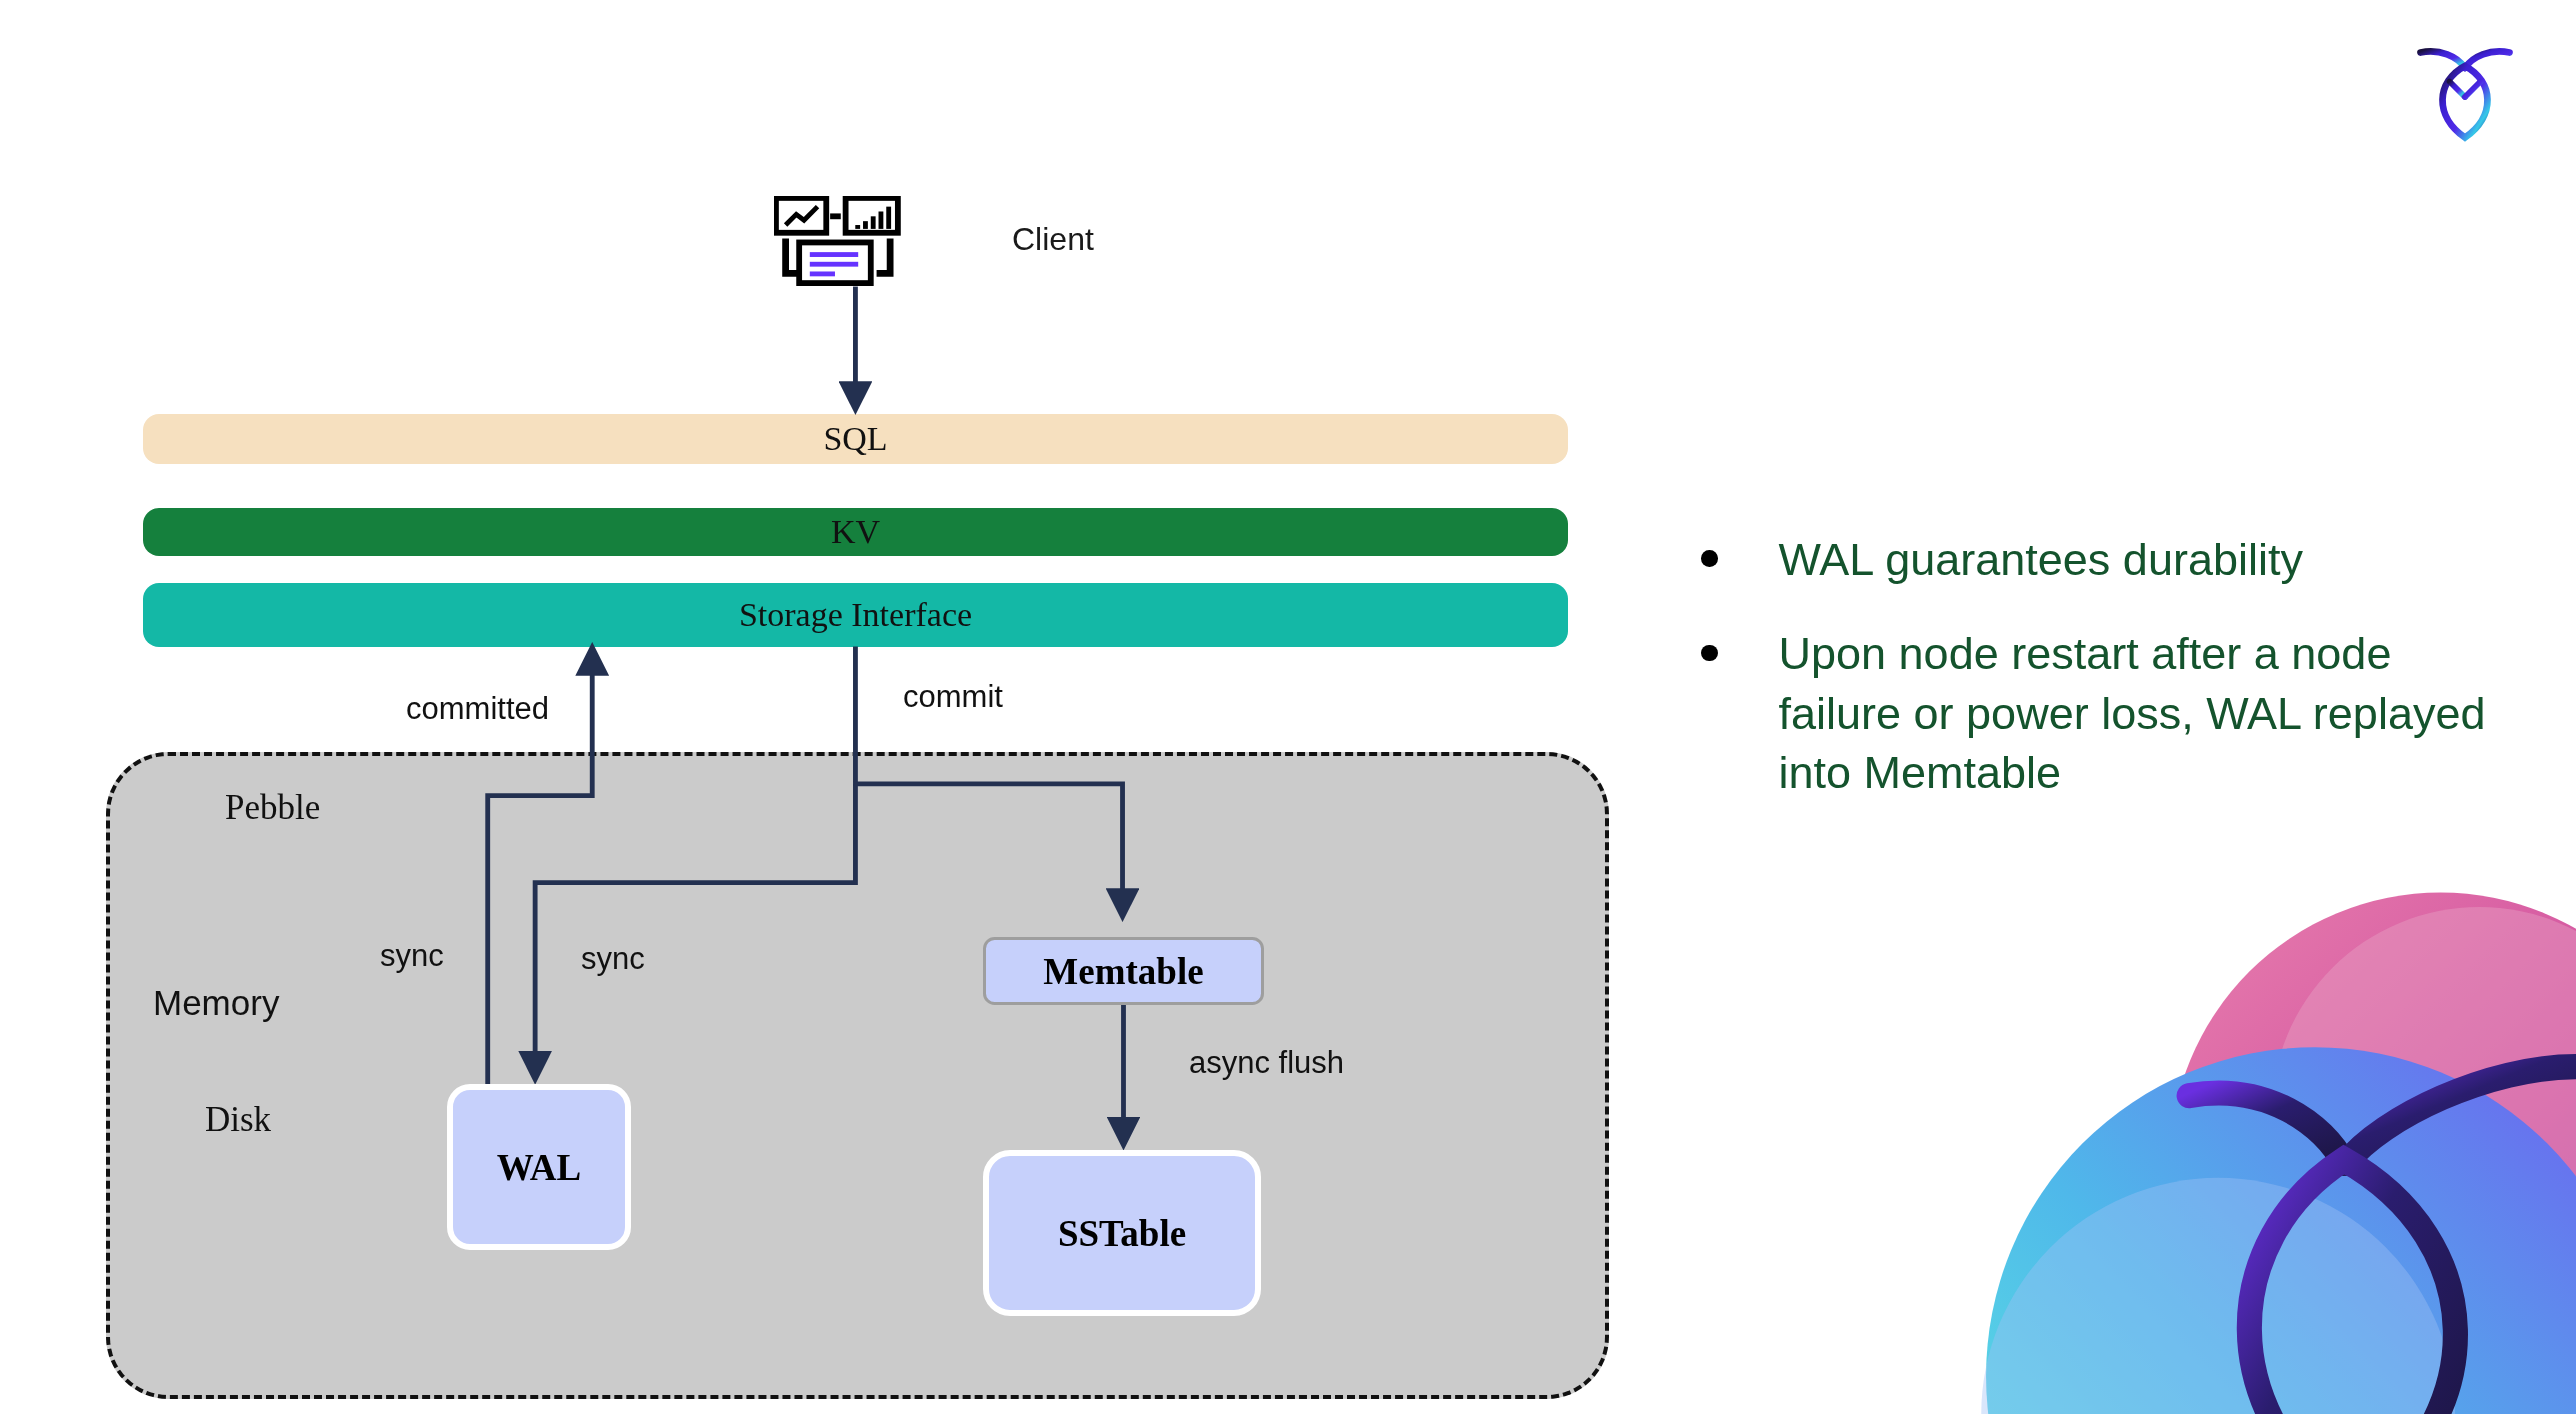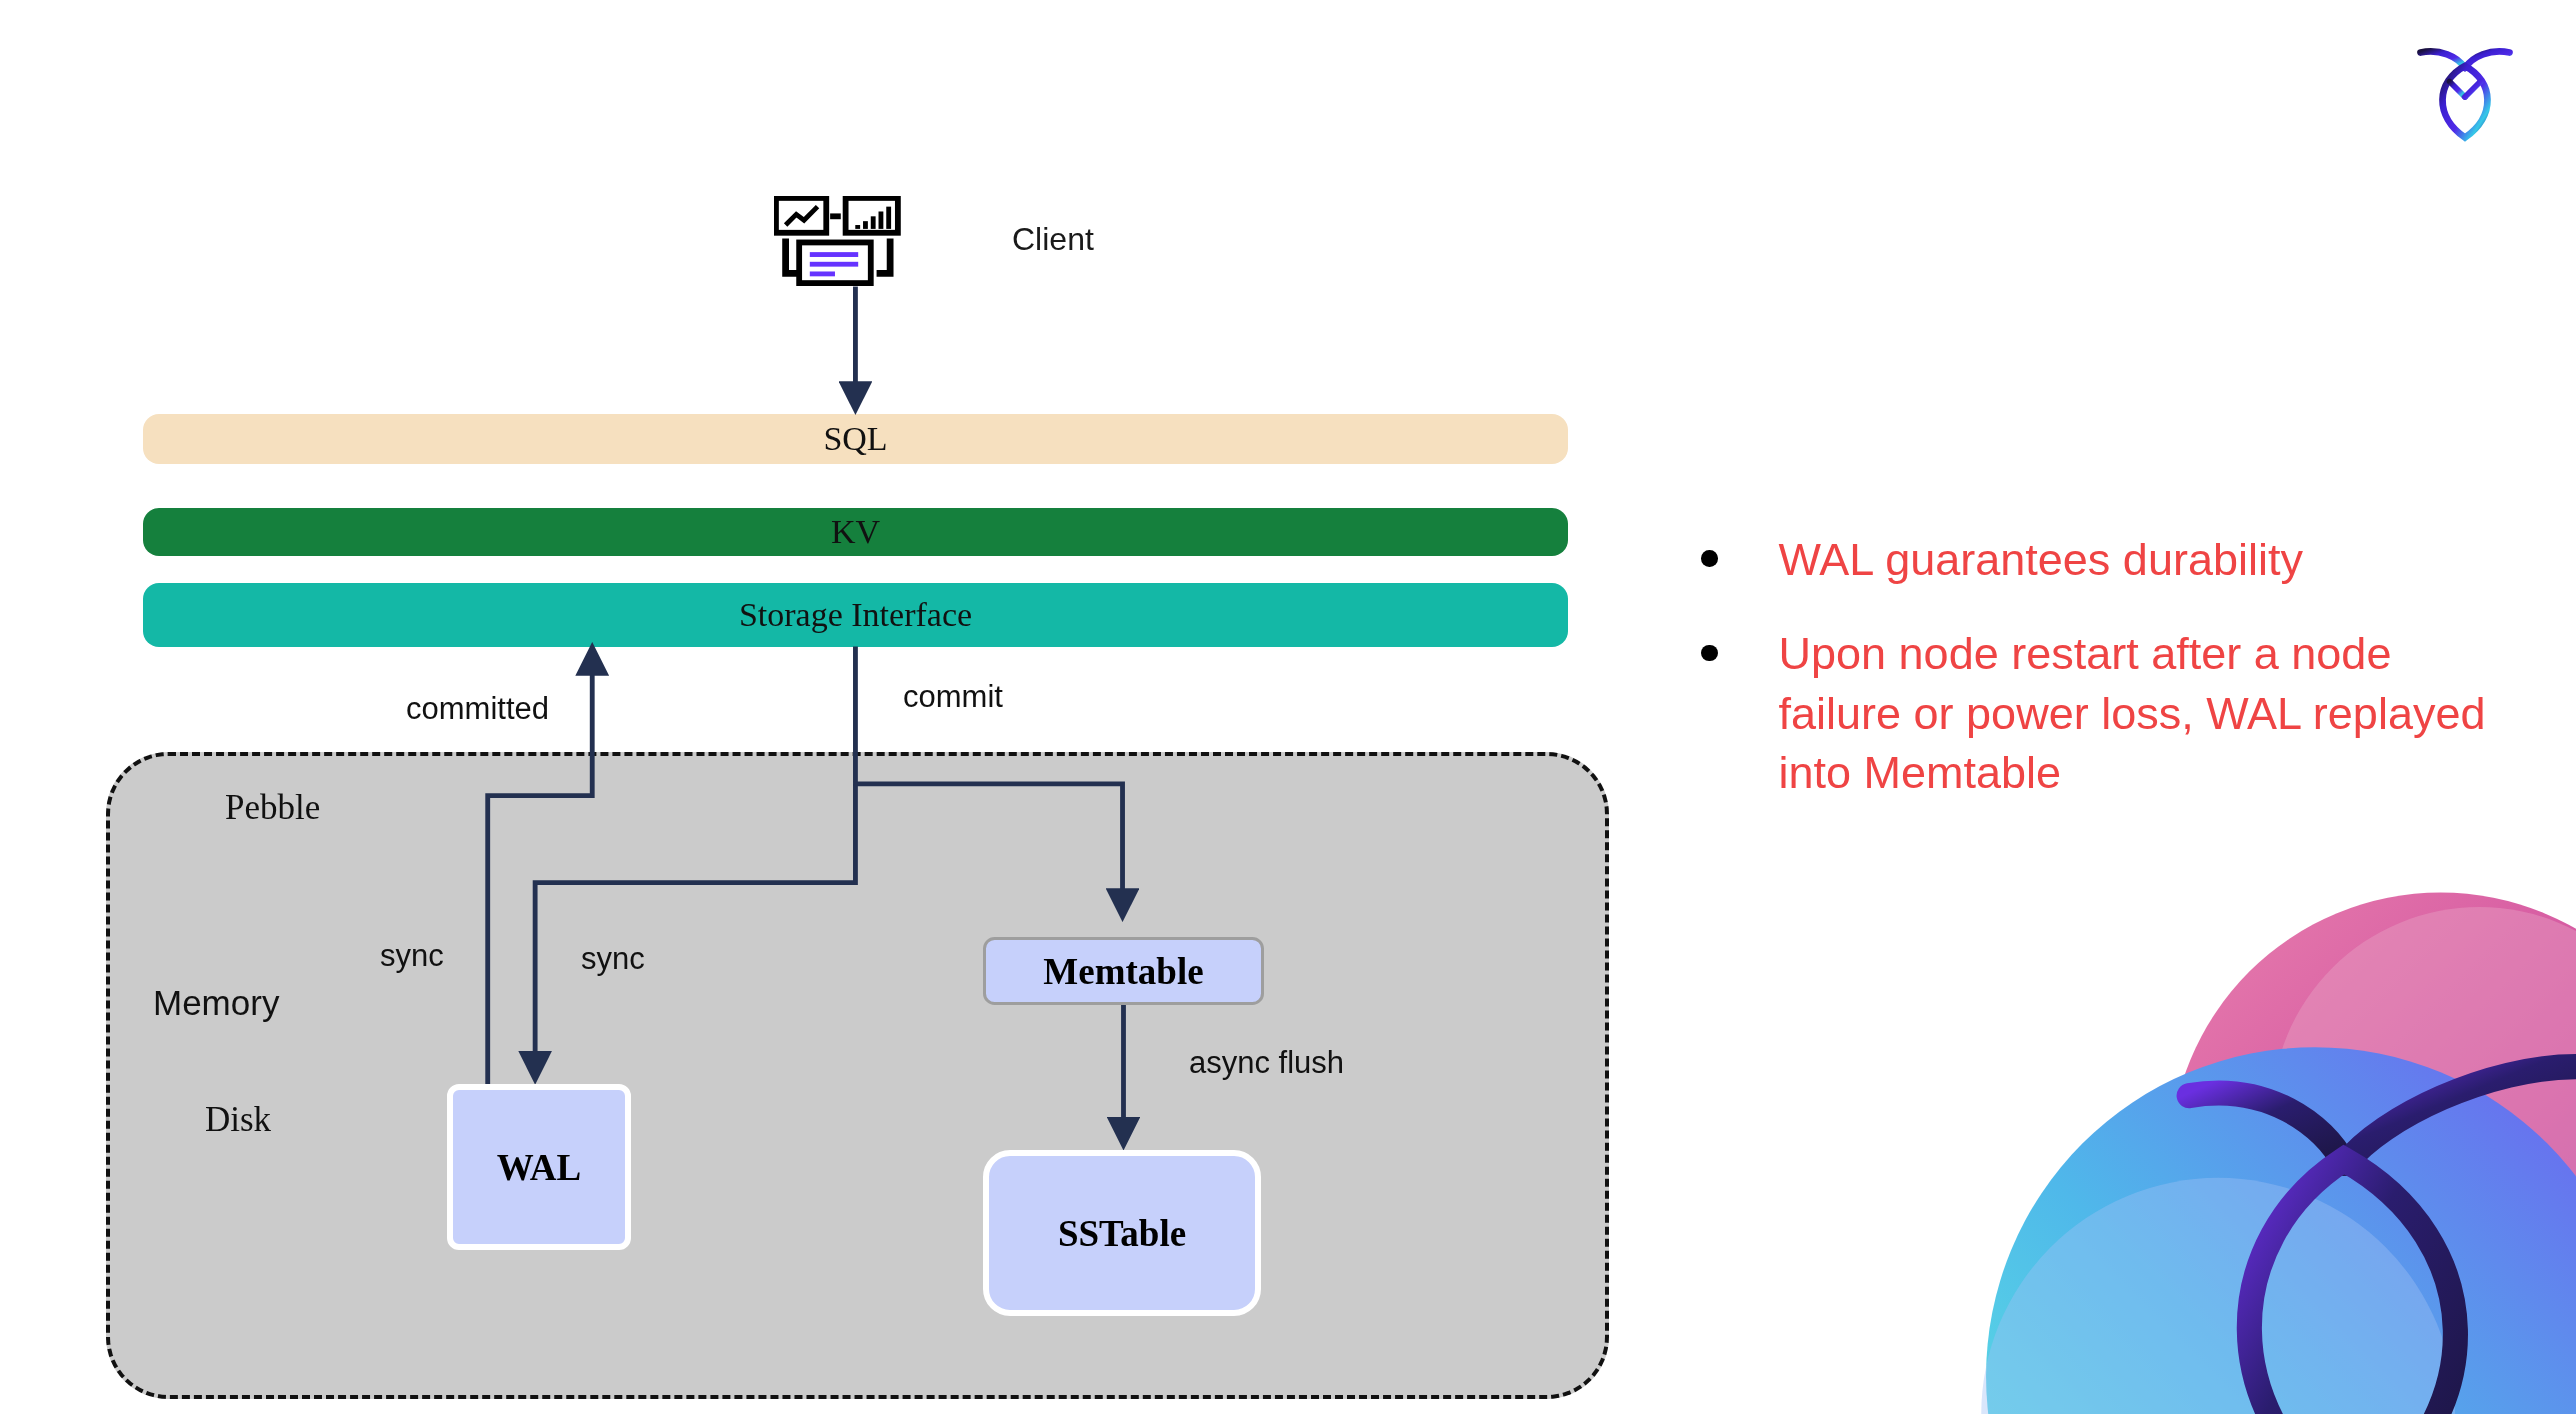--- a/index.html
+++ b/index.html
@@ -146,21 +146,21 @@
     left: 983px; top: 921px;
     width: 281px; height: 68px;
     border: 3.9px solid #9e9e9e;
     border-radius: 11.6px;
     margin-top: 16px;
   }
   #node-wal {
     left: 447px; top: 1084px;
     width: 184px; height: 166px;
     border: 6.8px solid #ffffff;
-    border-radius: 12px;
+    border-radius: 23px;
   }
   #node-sstable {
     left: 983px; top: 1150px;
     width: 278px; height: 166px;
     border: 6.8px solid #ffffff;
     border-radius: 27px;
   }
 
   
   .edge-label {
@@ -203,21 +203,21 @@
     height: 16.5px;
     border-radius: 50%;
     background: #000000;
     margin-top: 20.3px;
     margin-right: 61px;
   }
   .bullet-text {
     font-family: "Liberation Sans", sans-serif;
     font-size: 45px;
     line-height: 1.32;
-    color: #ef4444;
+    color: #14532d;
   }
 </style>
 </head>
 <body>
 
 <div id="slide">
 
 
   <div id="brand-logo">
     <svg viewBox="0 0 120 124" width="116" height="120" xmlns="http://www.w3.org/2000/svg">

